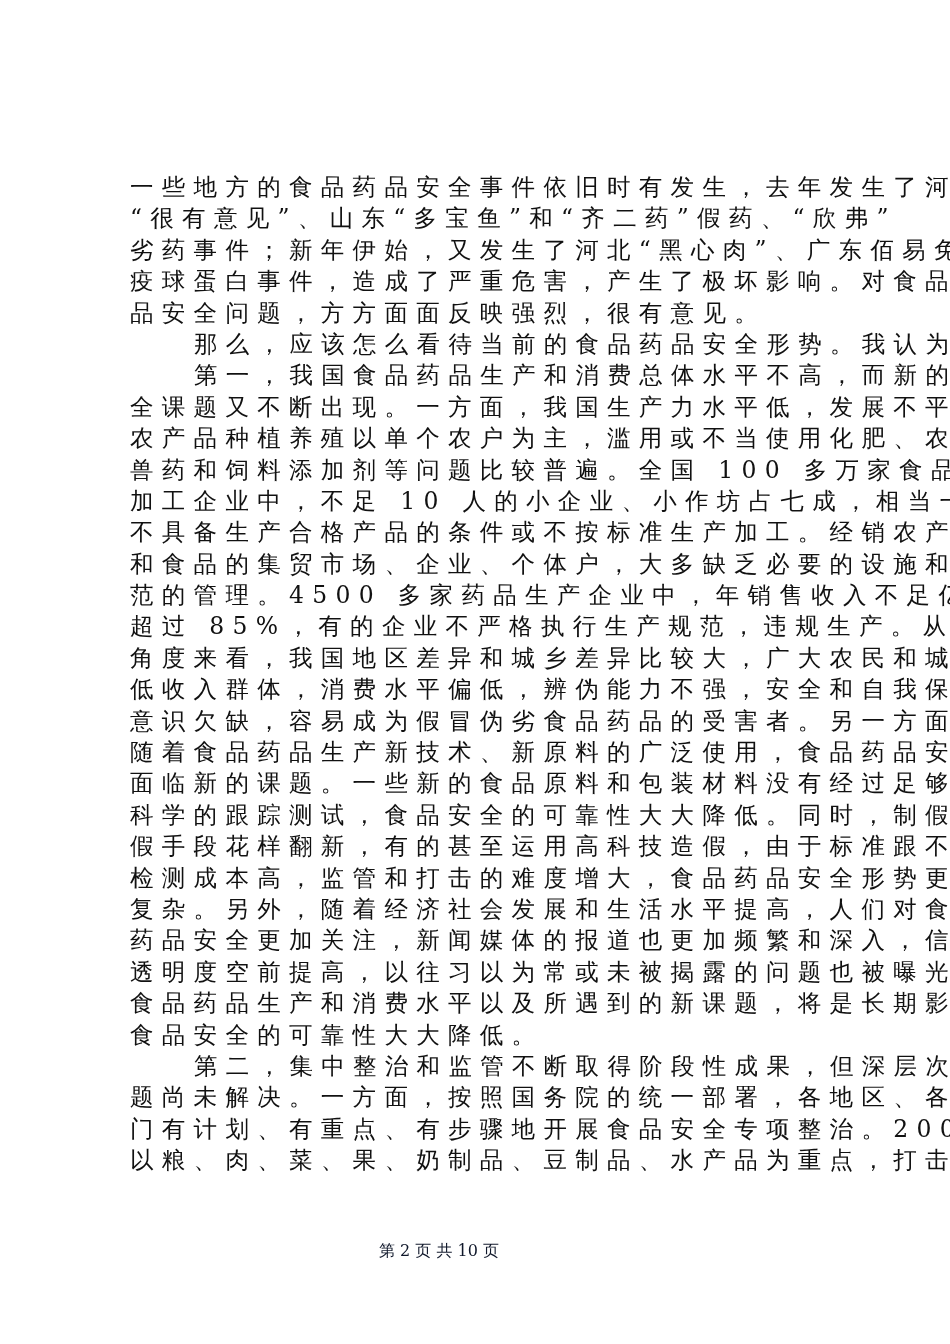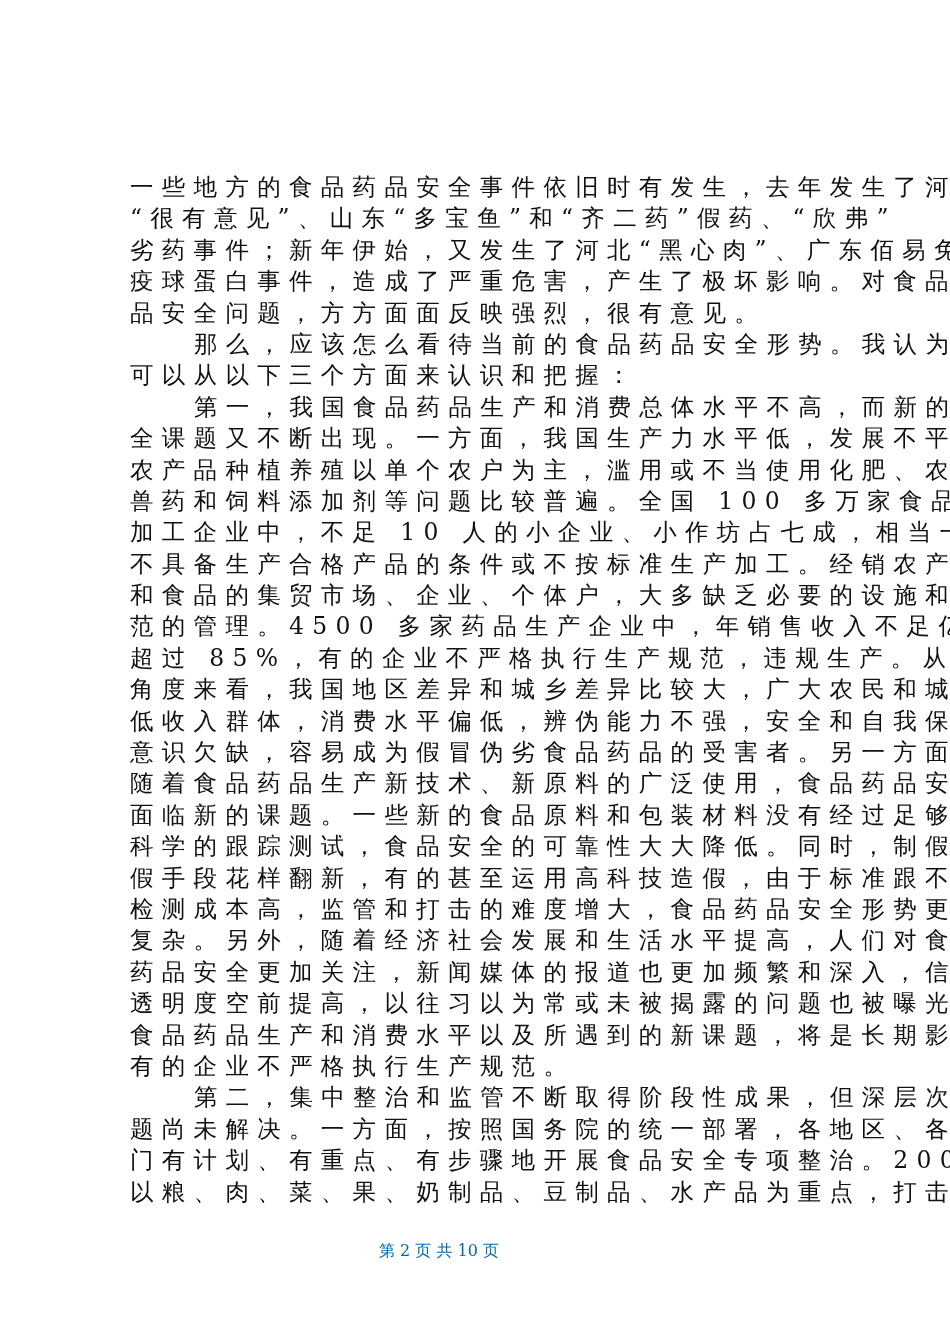--- a/index.html
+++ b/index.html
@@ -11,35 +11,34 @@
     position: absolute; left: 130px; top: 172px; width: 702px;
     font-family: "DejaVu Serif", "Liberation Serif", serif;
     font-size: 23.5px; line-height: 31.4px; color: #111;
     letter-spacing: 8.3px;
   }
   .line { white-space: nowrap; height: 31.4px; overflow: visible; }
   .indent { padding-left: 64px; }
   .footer {
     position: absolute; left: 0; width: 878px; top: 1241px; text-align: center;
     font-family: "DejaVu Serif", "Liberation Serif", serif;
-    font-size: 16px; color: #0369a1;
+    font-size: 16px; color: #0f172a;
   }
 </style>
 </head>
 <body>
 
 <div class="page">
   <div class="content" id="content">
       <div class="line">一些地方的食品药品安全事件依旧时有发生，去年发生了河北</div>
       <div class="line">“很有意见”、山东“多宝鱼”和“齐二药”假药、“欣弗”</div>
       <div class="line">劣药事件；新年伊始，又发生了河北“黑心肉”、广东佰易免</div>
       <div class="line">疫球蛋白事件，造成了严重危害，产生了极坏影响。对食品药</div>
       <div class="line">品安全问题，方方面面反映强烈，很有意见。</div>
       <div class="line indent">那么，应该怎么看待当前的食品药品安全形势。我认为，</div>
-      <div class="line">可以从以下三个方面来认识和把握：</div>
       <div class="line indent">第一，我国食品药品生产和消费总体水平不高，而新的安</div>
       <div class="line">全课题又不断出现。一方面，我国生产力水平低，发展不平衡。</div>
       <div class="line">农产品种植养殖以单个农户为主，滥用或不当使用化肥、农药、</div>
       <div class="line">兽药和饲料添加剂等问题比较普遍。全国 100 多万家食品生产</div>
       <div class="line">加工企业中，不足 10 人的小企业、小作坊占七成，相当一部分</div>
       <div class="line">不具备生产合格产品的条件或不按标准生产加工。经销农产品</div>
       <div class="line">和食品的集贸市场、企业、个体户，大多缺乏必要的设施和规</div>
       <div class="line">范的管理。4500 多家药品生产企业中，年销售收入不足亿元的</div>
       <div class="line">超过 85%，有的企业不严格执行生产规范，违规生产。从消费</div>
       <div class="line">角度来看，我国地区差异和城乡差异比较大，广大农民和城市</div>
@@ -47,20 +46,20 @@
       <div class="line">意识欠缺，容易成为假冒伪劣食品药品的受害者。另一方面，</div>
       <div class="line">随着食品药品生产新技术、新原料的广泛使用，食品药品安全</div>
       <div class="line">面临新的课题。一些新的食品原料和包装材料没有经过足够的、</div>
       <div class="line">科学的跟踪测试，食品安全的可靠性大大降低。同时，制假售</div>
       <div class="line">假手段花样翻新，有的甚至运用高科技造假，由于标准跟不上，</div>
       <div class="line">检测成本高，监管和打击的难度增大，食品药品安全形势更加</div>
       <div class="line">复杂。另外，随着经济社会发展和生活水平提高，人们对食品</div>
       <div class="line">药品安全更加关注，新闻媒体的报道也更加频繁和深入，信息</div>
       <div class="line">透明度空前提高，以往习以为常或未被揭露的问题也被曝光。</div>
       <div class="line">食品药品生产和消费水平以及所遇到的新课题，将是长期影响</div>
-      <div class="line">有的企业不严格执行生产规范。</div>
+      <div class="line">食品安全的可靠性大大降低。</div>
       <div class="line indent">第二，集中整治和监管不断取得阶段性成果，但深层次问</div>
       <div class="line">题尚未解决。一方面，按照国务院的统一部署，各地区、各部</div>
       <div class="line">门有计划、有重点、有步骤地开展食品安全专项整治。2003 年，</div>
       <div class="line">以粮、肉、菜、果、奶制品、豆制品、水产品为重点，打击制</div>
     </div>
   <div class="footer">第 2 页  共 10 页</div>
 </div>
 
 </body></html>

